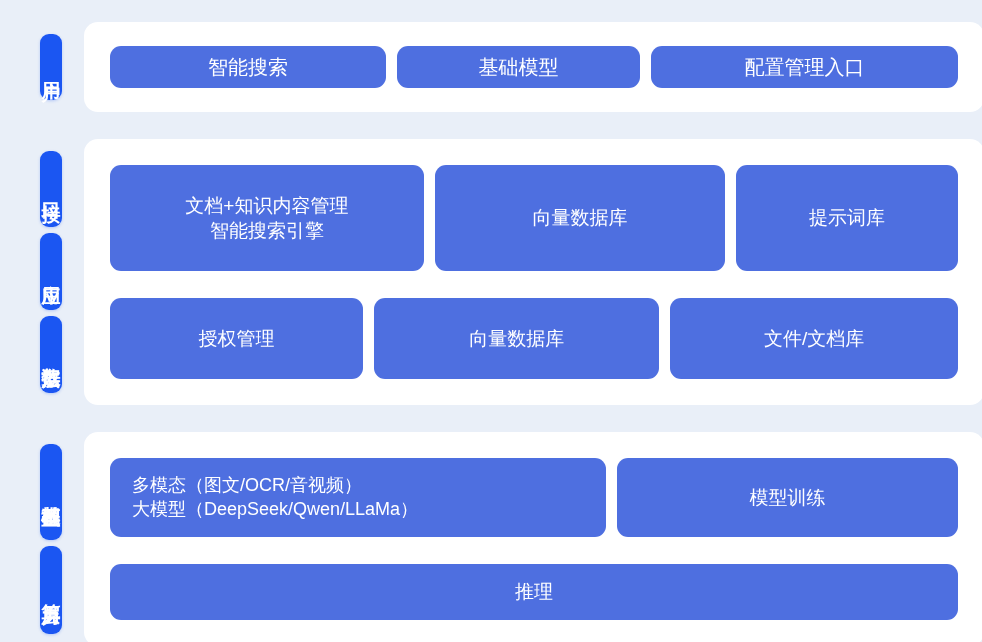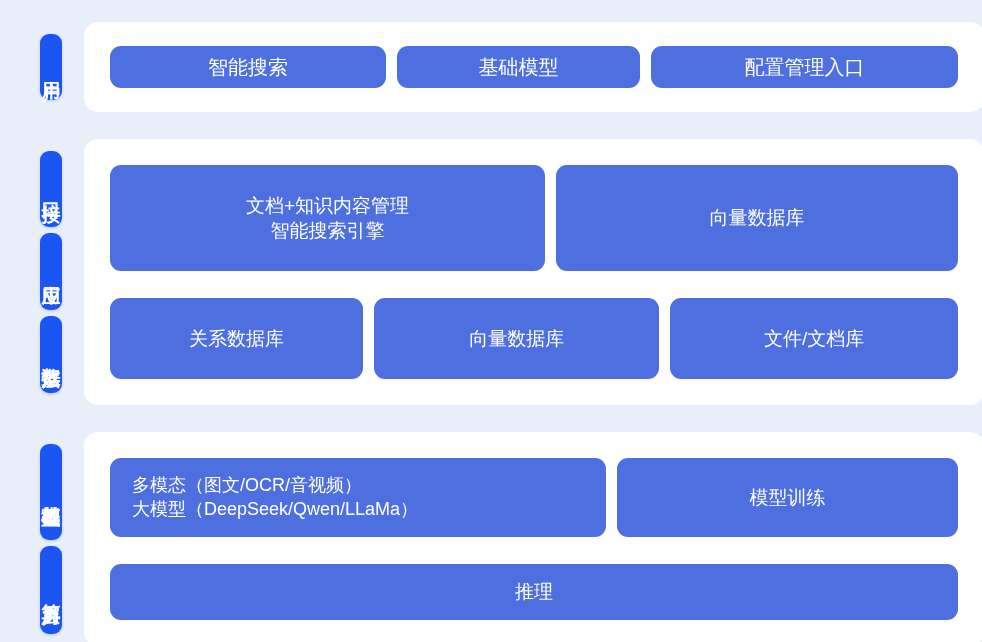--- a/index.html
+++ b/index.html
@@ -133,24 +133,25 @@
     <div class="tab">应用</div>
     <div class="tab">数据层</div>
   </div>
   <div class="panel">
 
 
     <div class="row">
       <div class="cell" style="flex:253">文档+知识内容管理
 智能搜索引擎</div>
       <div class="cell" style="flex:233">向量数据库</div>
+      <div class="cell" style="flex:175">提示词库</div>
     </div>
 
     <div class="row">
-      <div class="cell" style="flex:253">关系数据库</div>
+      <div class="cell" style="flex:253">授权管理</div>
       <div class="cell" style="flex:288">向量数据库</div>
       <div class="cell" style="flex:290">文件/文档库</div>
     </div>
 
   </div>
 </div>
 
 <div class="band" id="band-bottom">
   <div class="tab-rail">
     <div class="tab" style="flex:104">基础模型</div>

